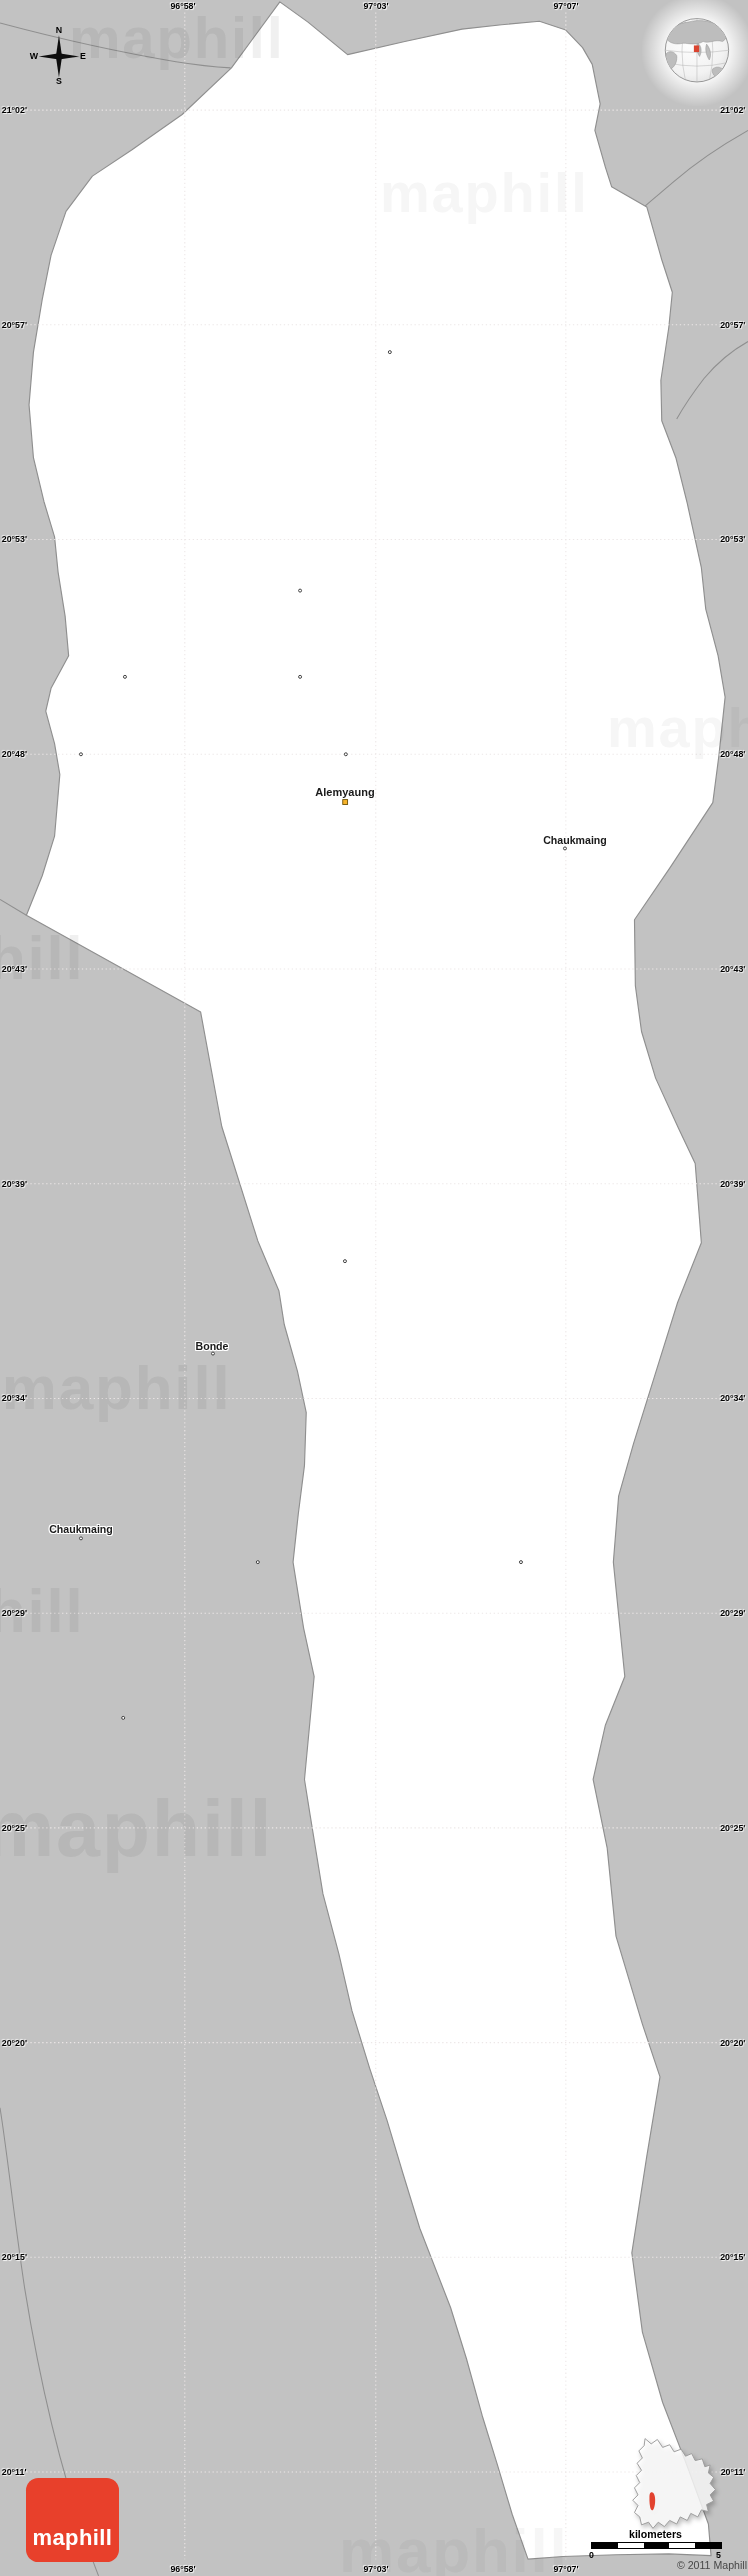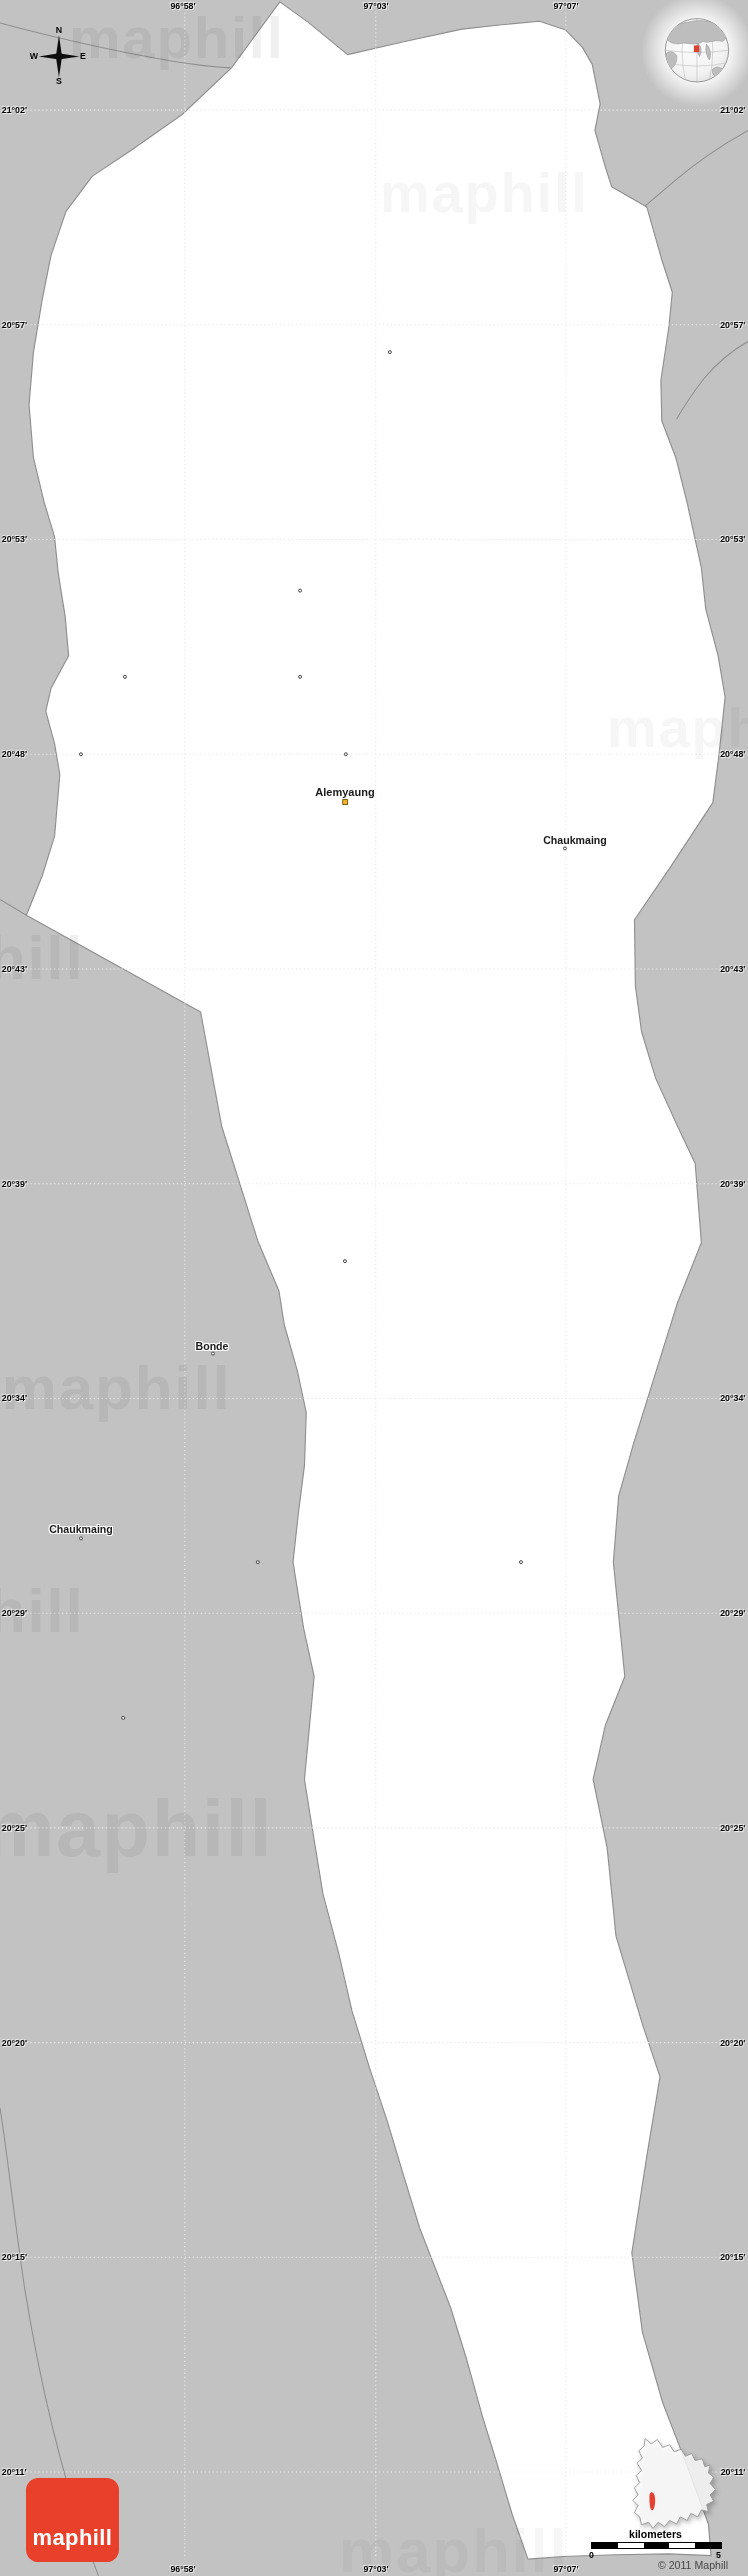--- a/index.html
+++ b/index.html
@@ -42,21 +42,21 @@
   }
   #scalebar .seg{flex:1 1 0;}
   #scalebar .seg.b{background:#000;}
   #scalebar .seg.w{background:#fff;}
   .scale-num{position:absolute;font:bold 8.8px "Liberation Sans",sans-serif;color:#000;z-index:8;}
   #scale-unit{
     position:absolute;left:578px;top:2528px;width:155px;text-align:center;z-index:8;
     font:bold 10.6px "Liberation Sans",sans-serif;color:#000;
   }
   #copyright{
-    position:absolute;right:20px;top:2559px;z-index:8;
+    position:absolute;right:1px;top:2559px;z-index:8;
     font:10.6px "Liberation Sans",sans-serif;color:#474747;
   }
   #logo{
     position:absolute;left:25.5px;top:2478px;width:93px;height:84px;z-index:9;
     background:#e8402b;border-radius:12.3px;display:flex;align-items:flex-end;
     padding:0;box-sizing:border-box;
   }
   #logo .logo-text{
     font:bold 22px "Liberation Sans",sans-serif;color:#fff;letter-spacing:0.4px;
     margin:0 0 10.6px 7px;

